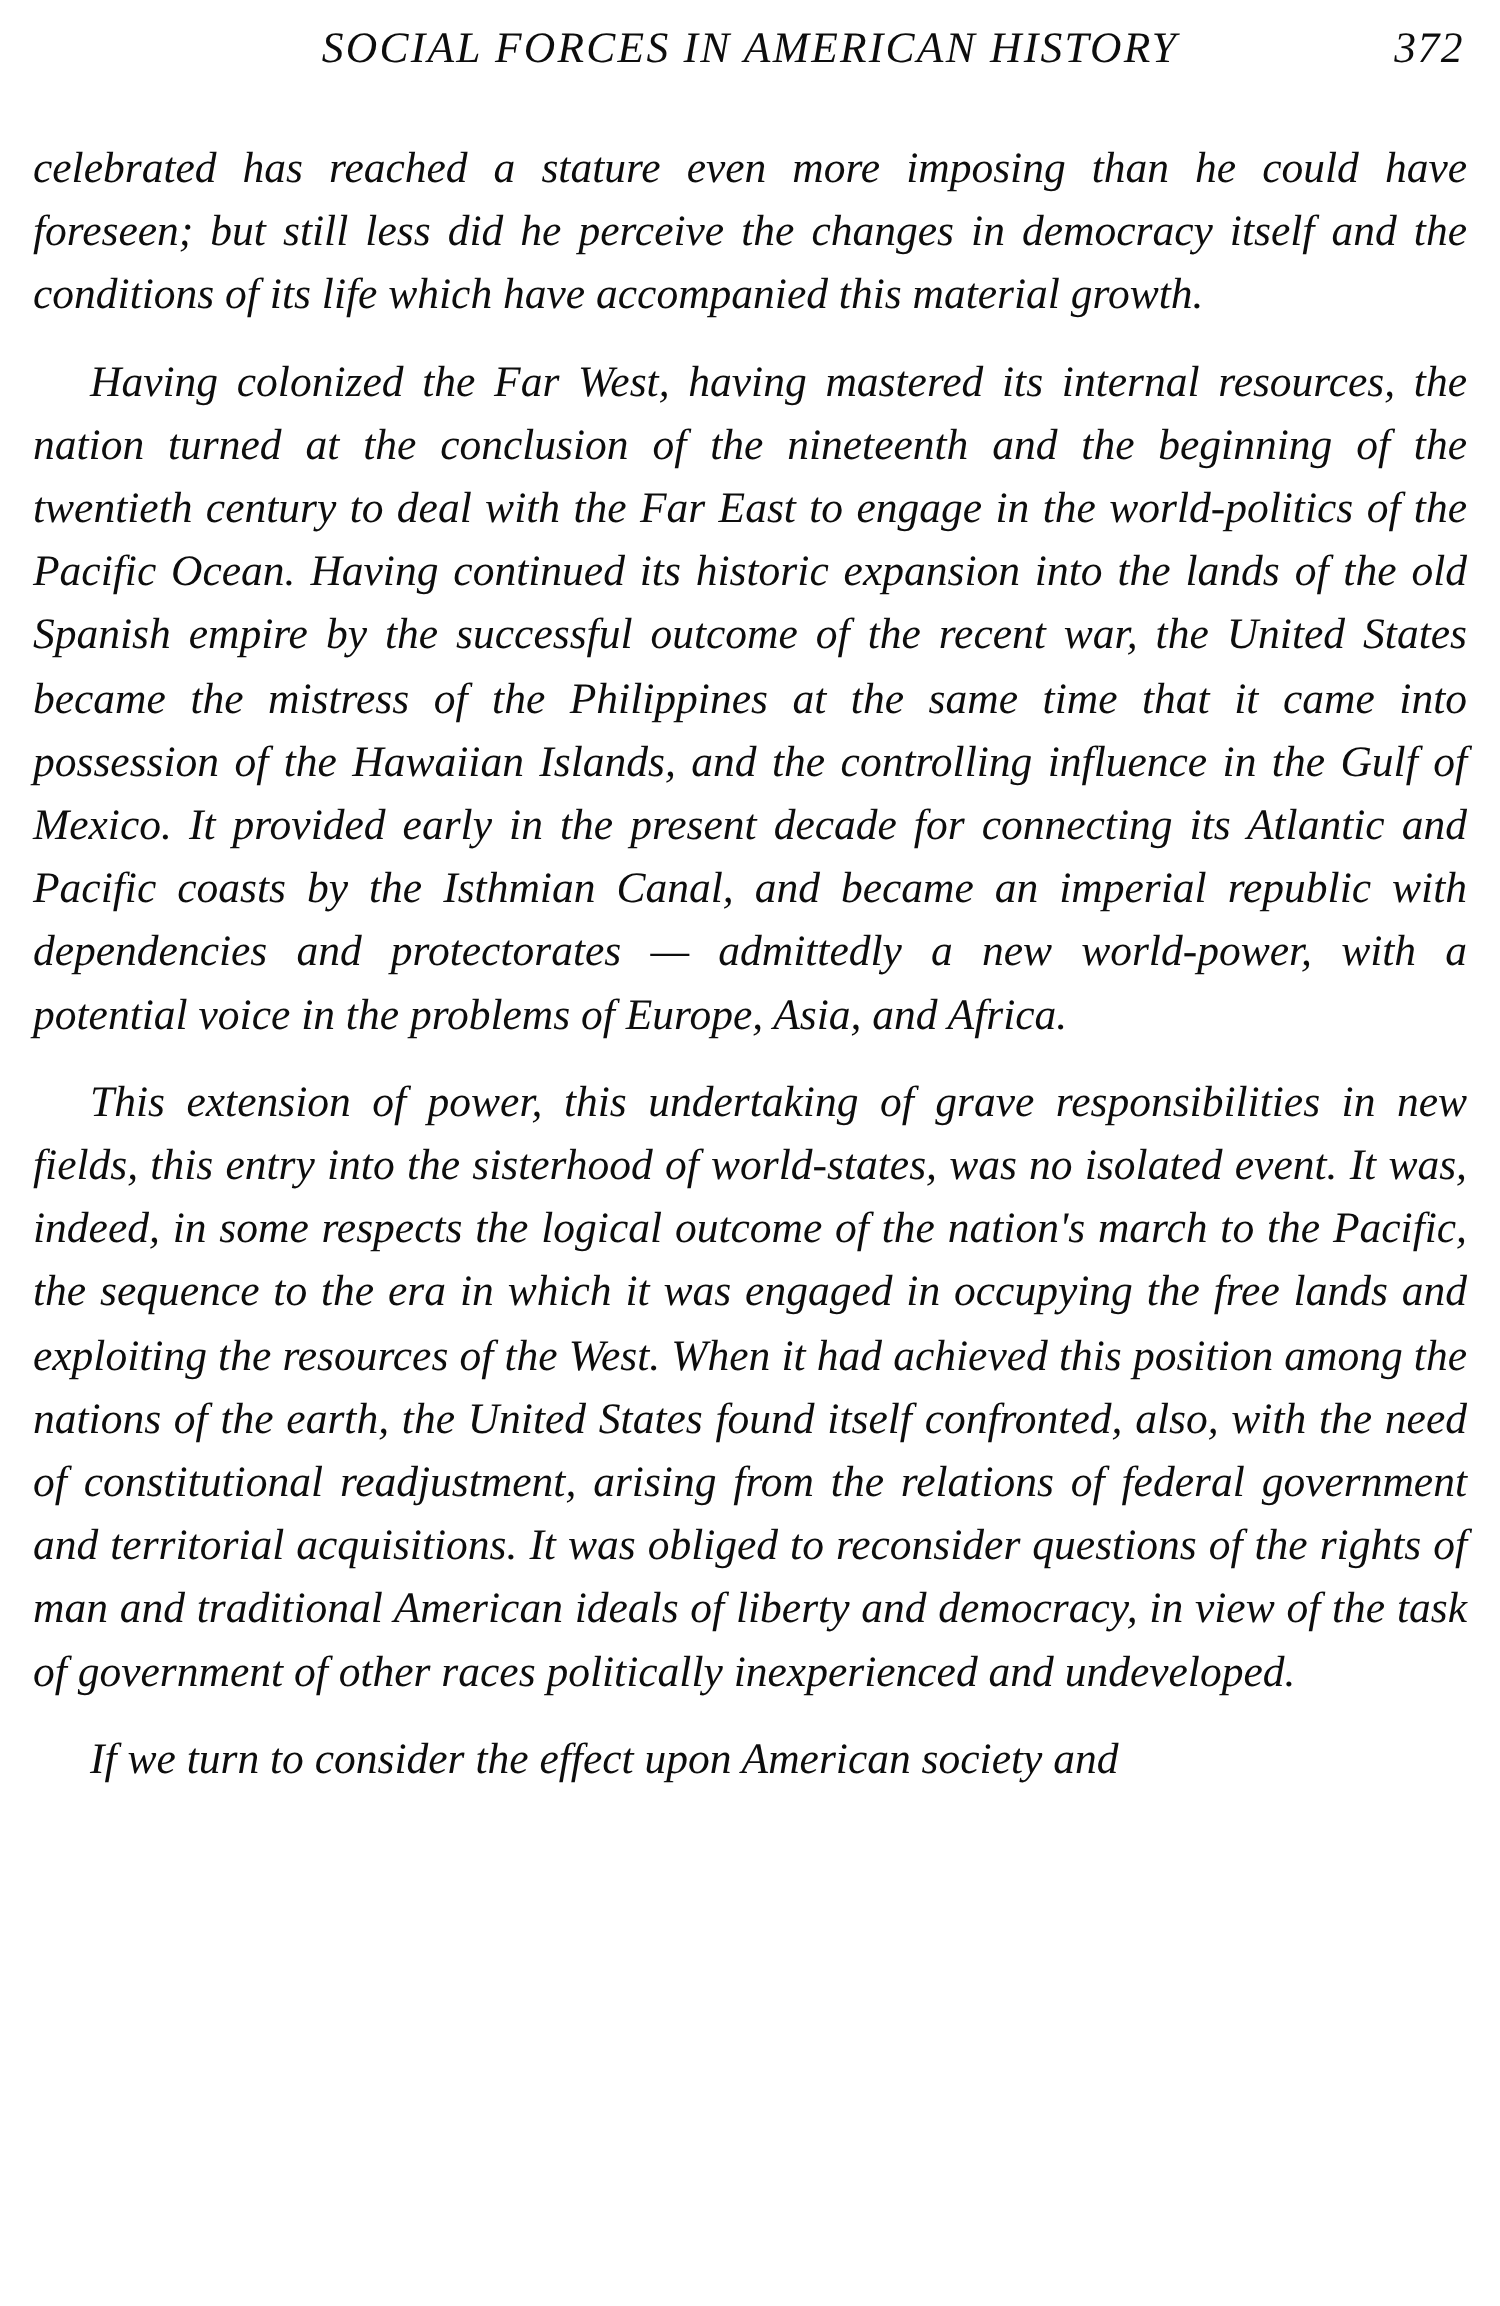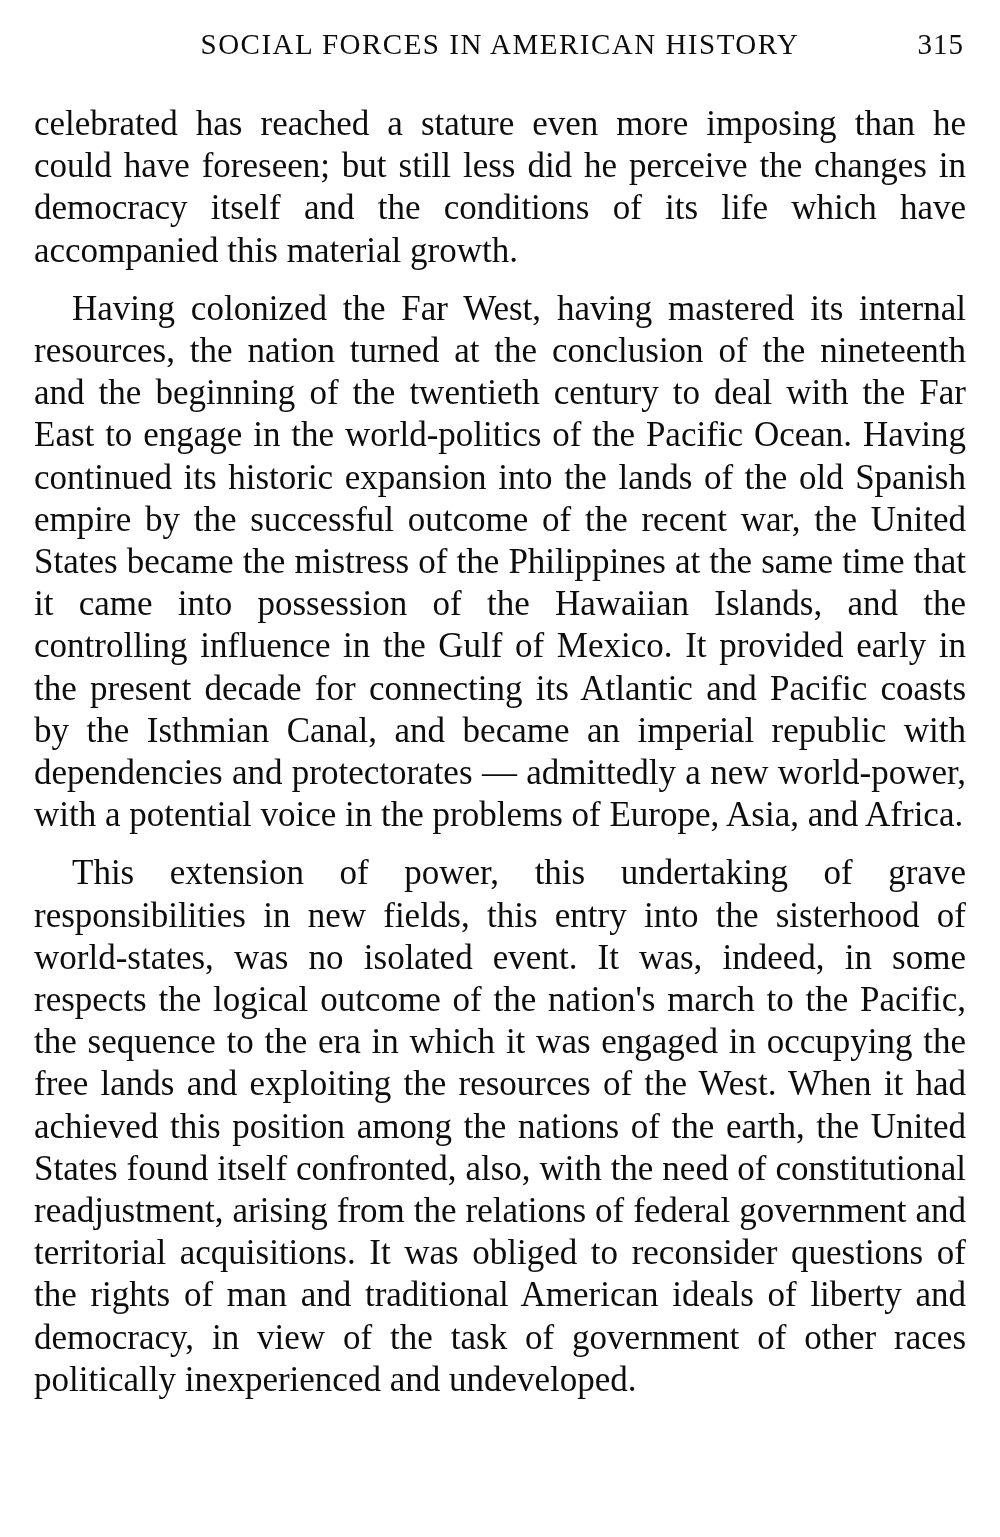--- a/index.html
+++ b/index.html
@@ -12,21 +12,22 @@
     height: 1537px;
     font-family: "Liberation Serif", serif;
     color: #0d0d0d;
     overflow: hidden;
   }
   .page {
     position: relative;
     width: 1000px;
     height: 1537px;
     box-sizing: border-box;
-    padding: 12px;
+    padding: 0;
+    font-style: italic;
   }
   .running-head {
     display: flex;
     align-items: baseline;
     justify-content: center;
     padding: 16px 24px 0 24px;
     position: relative;
   }
   .running-head .title {
     font-size: 29px;
@@ -38,21 +39,21 @@
   }
   .running-head .folio {
     position: absolute;
     right: 24px;
     bottom: 0;
     font-size: 29px;
     letter-spacing: 1px;
   }
   .body-text {
     margin: 42px 22px 0 22px;
-    font-size: 35px;
+    font-size: 29px;
     line-height: 42.2px;
     text-align: justify;
     text-justify: inter-word;
   }
   .body-text p {
     margin: 0;
     text-indent: 0;
   }
   .body-text p.indent {
     text-indent: 38px;
@@ -61,22 +62,23 @@
     margin-top: 16px;
   }
 </style>
 </head>
 <body>
 
 <div class="page">
 
   <div class="running-head">
     <span class="title">SOCIAL FORCES IN AMERICAN HISTORY</span>
-    <span class="folio">315</span>
+    <span class="folio">372</span>
   </div>
 
   <div class="body-text">
     <p>celebrated has reached a stature even more imposing than he could have foreseen; but still less did he perceive the changes in democracy itself and the conditions of its life which have accompanied this material growth.</p>
     <p class="indent">Having colonized the Far West, having mastered its internal resources, the nation turned at the conclusion of the nineteenth and the beginning of the twentieth century to deal with the Far East to engage in the world-politics of the Pacific Ocean. Having continued its historic expansion into the lands of the old Spanish empire by the successful outcome of the recent war, the United States became the mistress of the Philippines at the same time that it came into possession of the Hawaiian Islands, and the controlling influence in the Gulf of Mexico. It provided early in the present decade for connecting its Atlantic and Pacific coasts by the Isthmian Canal, and became an imperial republic with dependencies and protectorates — admittedly a new world-power, with a potential voice in the problems of Europe, Asia, and Africa.</p>
     <p class="indent">This extension of power, this undertaking of grave responsibilities in new fields, this entry into the sisterhood of world-states, was no isolated event.  It was, indeed, in some respects the logical outcome of the nation's march to the Pacific, the sequence to the era in which it was engaged in occupying the free lands and exploiting the resources of the West.  When it had achieved this position among the nations of the earth, the United States found itself confronted, also, with the need of constitutional readjustment, arising from the relations of federal government and territorial acquisitions.  It was obliged to reconsider questions of the rights of man and traditional American ideals of liberty and democracy, in view of the task of government of other races politically inexperienced and undeveloped.</p>
+    <p class="indent">If we turn to consider the effect upon American society and</p>
   </div>
 
 </div>
 
 </body></html>

